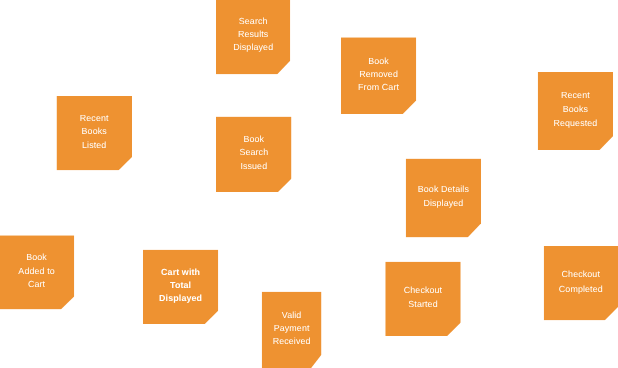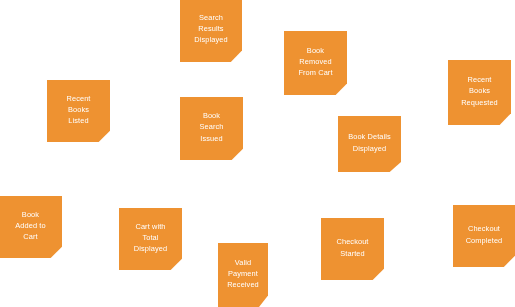--- a/index.html
+++ b/index.html
@@ -75,34 +75,34 @@
       <div class="note-label" style="color: rgb(255, 255, 255);">Recent
 Books
 Listed</div>
     </div>
     <div class="note" style="left: 180px; top: 97px; width: 63px; height: 63px;">
       <div class="note-bg" style="background: rgb(238, 146, 49);"></div>
       <div class="note-label" style="color: rgb(255, 255, 255);">Book
 Search
 Issued</div>
     </div>
-    <div class="note" style="left: 338px; top: 116px; width: 63px; height: 56px;">
+    <div class="note" style="left: 338px; top: 132px; width: 63px; height: 66px;">
       <div class="note-bg" style="background: rgb(238, 146, 49);"></div>
       <div class="note-label" style="color: rgb(255, 255, 255);">Book Details
 Displayed</div>
     </div>
     <div class="note" style="left: -1px; top: 196px; width: 63px; height: 62px;">
       <div class="note-bg" style="background: rgb(238, 146, 49);"></div>
       <div class="note-label" style="color: rgb(255, 255, 255);">Book
 Added to
 Cart</div>
     </div>
     <div class="note" style="left: 119px; top: 208px; width: 63px; height: 62px;">
       <div class="note-bg" style="background: rgb(238, 146, 49);"></div>
-      <div class="note-label" style="color: rgb(255, 255, 255);">Cart with
+      <div class="note-label" style="color: rgb(255, 255, 255); font-weight: bold;">Cart with
 Total
 Displayed</div>
     </div>
     <div class="note" style="left: 321px; top: 218px; width: 63px; height: 62px;">
       <div class="note-bg" style="background: rgb(238, 146, 49);"></div>
       <div class="note-label" style="color: rgb(255, 255, 255);">Checkout
 Started</div>
     </div>
     <div class="note" style="left: 453px; top: 205px; width: 62px; height: 62px;">
       <div class="note-bg" style="background: rgb(238, 146, 49);"></div>

